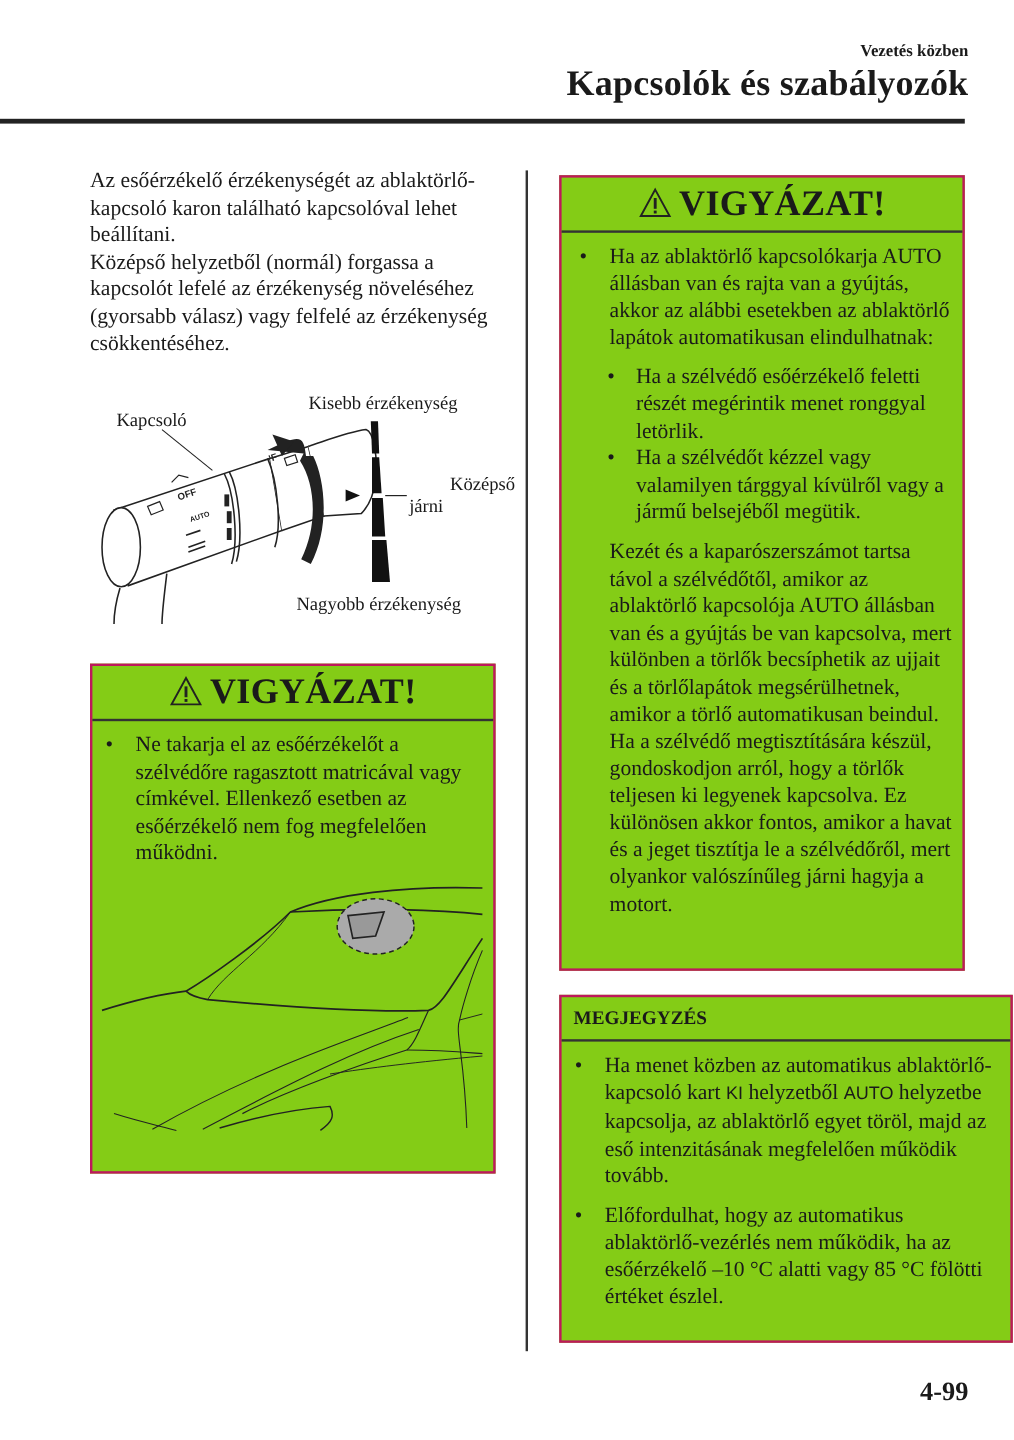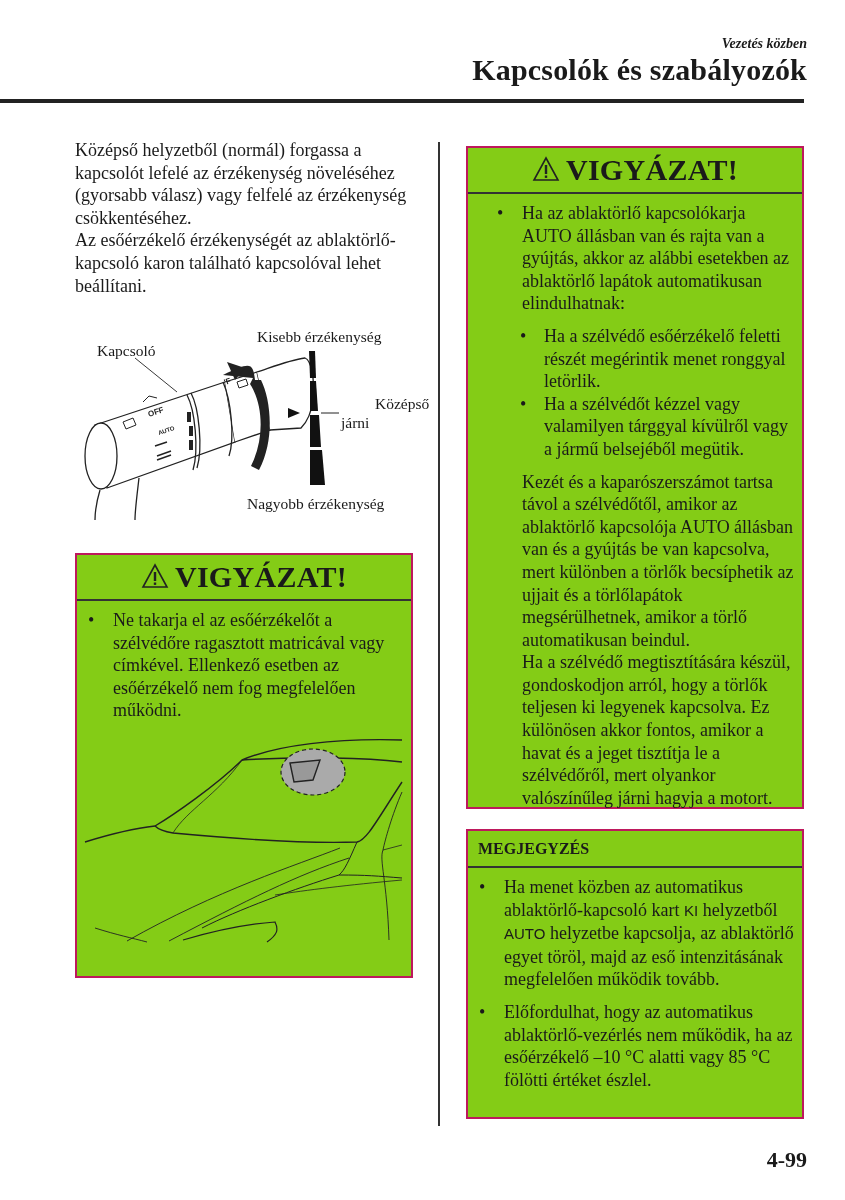--- a/index.html
+++ b/index.html
@@ -1,18 +1,18 @@
 <!DOCTYPE html>
 <html><head>
 <meta charset="utf-8">
 <style>
   html, body { margin:0; padding:0; background:#ffffff; }
   body { width:845px; height:1200px; position:relative; overflow:hidden;
          font-family:"Liberation Serif", "DejaVu Serif", serif; color:#1a1a1a; }
-  .section-label { position:absolute; right:38px; top:36px; font-size:14px; font-weight:bold;font-style:italic; }
+  .section-label { position:absolute; right:38px; top:36px; font-size:14px; font-weight:bold; }
   .page-title { position:absolute; right:38px; top:53px; font-size:30px; font-weight:bold; letter-spacing:0.2px; }
   .title-rule { position:absolute; left:0; width:804px; top:99px; height:4px; background:#222; }
   .col-divider { position:absolute; left:438px; top:142px; width:2px; height:984px; background:#333; }
 
   .intro { position:absolute; left:75px; top:139px; width:345px; font-size:18px; line-height:22.6px; }
   .intro p { margin:0; }
 
   .fig1 { position:absolute; left:75px; top:320px; width:345px; height:200px; }
   .fig-label { position:absolute; font-size:15.5px; white-space:nowrap; }
 
@@ -33,22 +33,22 @@
 </style>
 </head>
 <body>
 
 <div class="section-label">Vezetés közben</div>
 <div class="page-title">Kapcsolók és szabályozók</div>
 <div class="title-rule"></div>
 <div class="col-divider"></div>
 
 <div class="intro">
+  <p>Az esőérzékelő érzékenységét az ablaktörlő-kapcsoló karon található kapcsolóval lehet beállítani.</p>
   <p>Középső helyzetből (normál) forgassa a kapcsolót lefelé az érzékenység növeléséhez (gyorsabb válasz) vagy felfelé az érzékenység csökkentéséhez.</p>
-  <p>Az esőérzékelő érzékenységét az ablaktörlő-kapcsoló karon található kapcsolóval lehet beállítani.</p>
 </div>
 
 <div class="fig1">
   <svg width="345" height="200" viewBox="0 0 345 200">
     <g fill="none" stroke="#222" stroke-width="1.3">
 
       <path d="M20 105 L150 62 L160 122 L32 168 Z" fill="#fff"></path>
       <ellipse cx="26" cy="136" rx="16" ry="33" fill="#fff"></ellipse>
       <path d="M150 62 L182 52 L195 110 L160 122" fill="#fff"></path>
       <path d="M182 52 C200 46 215 40 230 38 C236 40 240 58 238 80 C236 96 230 104 226 108 L195 110" fill="#fff"></path>
@@ -141,32 +141,32 @@
 
 <div class="box" style="left:466px;top:146px;width:338px;height:663px;">
   <div class="box-head warn-head">
     <svg class="tri" viewBox="0 0 28 26">
       <path d="M14 2 L26 24 L2 24 Z" fill="none" stroke="#222" stroke-width="1.6"></path>
       <rect x="12.8" y="9" width="2.4" height="9" fill="#222"></rect>
       <rect x="12.8" y="19.5" width="2.4" height="2.4" fill="#222"></rect>
     </svg>
     <span>VIGYÁZAT!</span>
   </div>
-  <div class="body-txt" style="padding:8px 8px 0 18px;">
+  <div class="body-txt" style="padding:8px 8px 0 4px;">
     <div class="bullet">Ha az ablaktörlő kapcsolókarja AUTO állásban van és rajta van a gyújtás, akkor az alábbi esetekben az ablaktörlő lapátok automatikusan elindulhatnak:</div>
     <div style="height:10px"></div>
     <div class="sub-bullet">Ha a szélvédő esőérzékelő feletti részét megérintik menet ronggyal letörlik.</div>
     <div class="sub-bullet">Ha a szélvédőt kézzel vagy valamilyen tárggyal kívülről vagy a jármű belsejéből megütik.</div>
     <div style="height:10px"></div>
     <div class="indent">Kezét és a kaparószerszámot tartsa távol a szélvédőtől, amikor az ablaktörlő kapcsolója AUTO állásban van és a gyújtás be van kapcsolva, mert különben a törlők becsíphetik az ujjait és a törlőlapátok megsérülhetnek, amikor a törlő automatikusan beindul.</div>
     <div class="indent">Ha a szélvédő megtisztítására készül, gondoskodjon arról, hogy a törlők teljesen ki legyenek kapcsolva. Ez különösen akkor fontos, amikor a havat és a jeget tisztítja le a szélvédőről, mert olyankor valószínűleg járni hagyja a motort.</div>
   </div>
 </div>
 
-<div class="box" style="left:466px;top:829px;width:338px;height:290px;">
+<div class="box" style="left:466px;top:829px;width:378px;height:290px;">
   <div class="box-head note-head">MEGJEGYZÉS</div>
   <div class="body-txt" style="padding:8px 8px 0 0;">
     <div class="bullet"><span>Ha menet közben az automatikus ablaktörlő-kapcsoló kart </span><span style="font-family:'Liberation Sans',sans-serif;font-size:15px;">KI</span><span> helyzetből </span><span style="font-family:'Liberation Sans',sans-serif;font-size:15px;">AUTO</span><span> helyzetbe kapcsolja, az ablaktörlő egyet töröl, majd az eső intenzitásának megfelelően működik tovább.</span></div>
     <div style="height:10px"></div>
     <div class="bullet">Előfordulhat, hogy az automatikus ablaktörlő-vezérlés nem működik, ha az esőérzékelő –10 °C alatti vagy 85 °C fölötti értéket észlel.</div>
   </div>
 </div>
 
 <div class="page-num">4-99</div>
 

